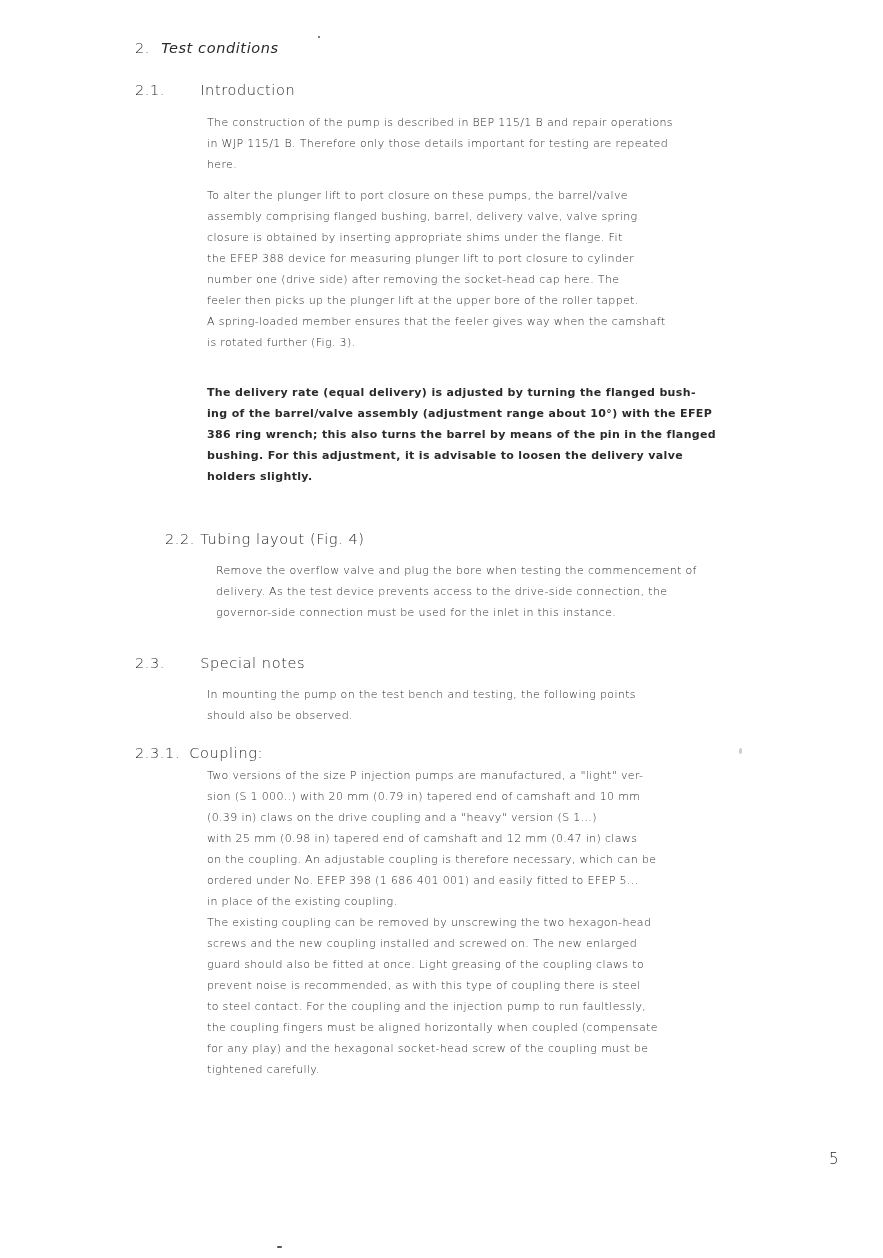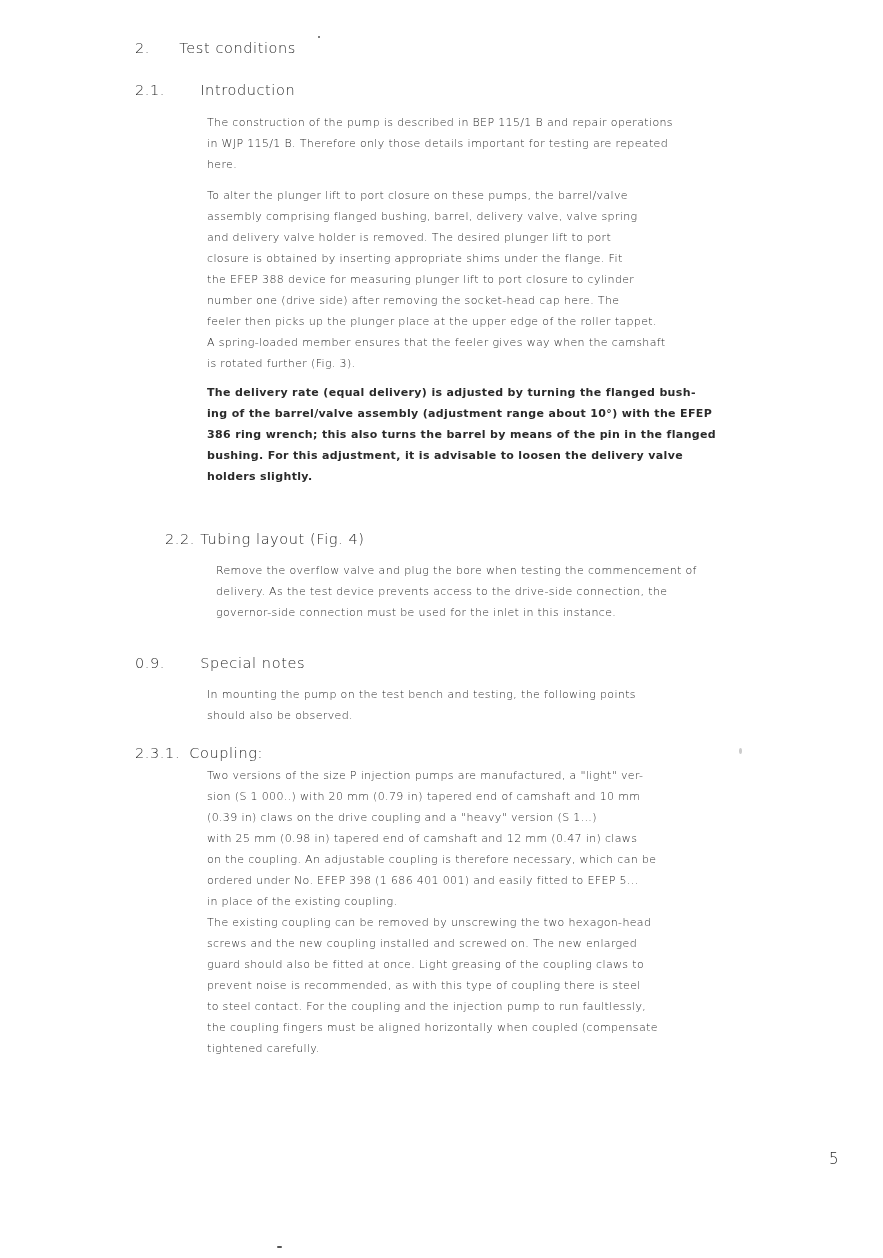--- a/index.html
+++ b/index.html
@@ -53,42 +53,41 @@
       border-radius: 50%;
     }
   </style>
 </head>
 <body>
 
 <div class="page">
 
   <div class="h" style="left:135px; top:40px;">
     <span class="num">2.</span>
-    <span style="margin-left:24px;">Test conditions</span>
+    <span style="margin-left:6px;font-style:italic;">Test conditions</span>
   </div>
 
   <div class="h" style="left:135px; top:82px;">
     <span class="num" style="width:60px;">2.1.</span>
     <span>Introduction</span>
   </div>
 
   <div class="para" style="top:112px;">
     <span class="line">The construction of the pump is described in BEP 115/1 B and repair operations</span>
     <span class="line">in WJP 115/1 B. Therefore only those details important for testing are repeated</span>
     <span class="line">here.</span>
   </div>
 
   <div class="para" style="top:185px;">
     <span class="line">To alter the plunger lift to port closure on these pumps, the barrel/valve</span>
     <span class="line">assembly comprising flanged bushing, barrel, delivery valve, valve spring</span>
-    <span class="line">and delivery valve holder is removed. The desired plunger lift to port</span>
     <span class="line">closure is obtained by inserting appropriate shims under the flange. Fit</span>
     <span class="line">the EFEP 388 device for measuring plunger lift to port closure to cylinder</span>
     <span class="line">number one (drive side) after removing the socket-head cap here. The</span>
-    <span class="line">feeler then picks up the plunger place at the upper edge of the roller  tappet.</span>
+    <span class="line">feeler then picks up the plunger lift at the upper bore of the roller  tappet.</span>
     <span class="line">A spring-loaded member ensures that the feeler gives way when the camshaft</span>
     <span class="line">is rotated further (Fig. 3).</span>
   </div>
 
   <div class="para" style="top:382px;font-weight:bold;">
     <span class="line">The delivery rate (equal delivery) is adjusted by turning the flanged bush-</span>
     <span class="line">ing of the barrel/valve assembly (adjustment range about 10°) with the EFEP</span>
     <span class="line">386 ring wrench; this also turns the barrel by means of the pin in the flanged</span>
     <span class="line">bushing. For this adjustment, it is advisable to loosen the delivery valve</span>
     <span class="line">holders slightly.</span>
@@ -99,21 +98,21 @@
     <span>Tubing layout (Fig. 4)</span>
   </div>
 
   <div class="para" style="top:560px;margin-left:9px;">
     <span class="line">Remove the overflow valve and plug the bore when testing the commencement of</span>
     <span class="line">delivery. As the test device prevents access to the drive-side connection, the</span>
     <span class="line">governor-side connection must be used for the inlet in this instance.</span>
   </div>
 
   <div class="h" style="left:135px; top:655px;">
-    <span class="num" style="width:60px;">0.9.</span>
+    <span class="num" style="width:60px;">2.3.</span>
     <span>Special notes</span>
   </div>
 
   <div class="para" style="top:684px;">
     <span class="line">In mounting the pump on the test bench and testing, the following points</span>
     <span class="line">should also be observed.</span>
   </div>
 
   <div class="h" style="left:135px; top:745px;">
     <span class="num">2.3.1.</span>
@@ -130,20 +129,21 @@
     <span class="line">in place of the existing coupling.</span>
   </div>
 
   <div class="para" style="top:912px;">
     <span class="line">The existing coupling can be removed by unscrewing the two hexagon-head</span>
     <span class="line">screws and the new coupling installed and screwed on. The new enlarged</span>
     <span class="line">guard should also be fitted at once. Light greasing of the coupling claws to</span>
     <span class="line">prevent noise is recommended, as with this type of coupling there is  steel</span>
     <span class="line">to steel contact. For the coupling and the injection pump to run faultlessly,</span>
     <span class="line">the coupling fingers must be aligned horizontally when coupled (compensate</span>
+    <span class="line">for any play) and the hexagonal socket-head screw of the coupling must be</span>
     <span class="line">tightened carefully.</span>
   </div>
 
   <div class="pageno">5</div>
 
   <div class="speck" style="left:318px; top:36px; width:2px; height:2px;"></div>
   <div class="speck" style="left:277px; top:1246px; width:5px; height:2px; border-radius:1px;"></div>
   <div class="speck" style="left:739px; top:748px; width:3px; height:6px; background:#ccc;"></div>
 
 </div>

